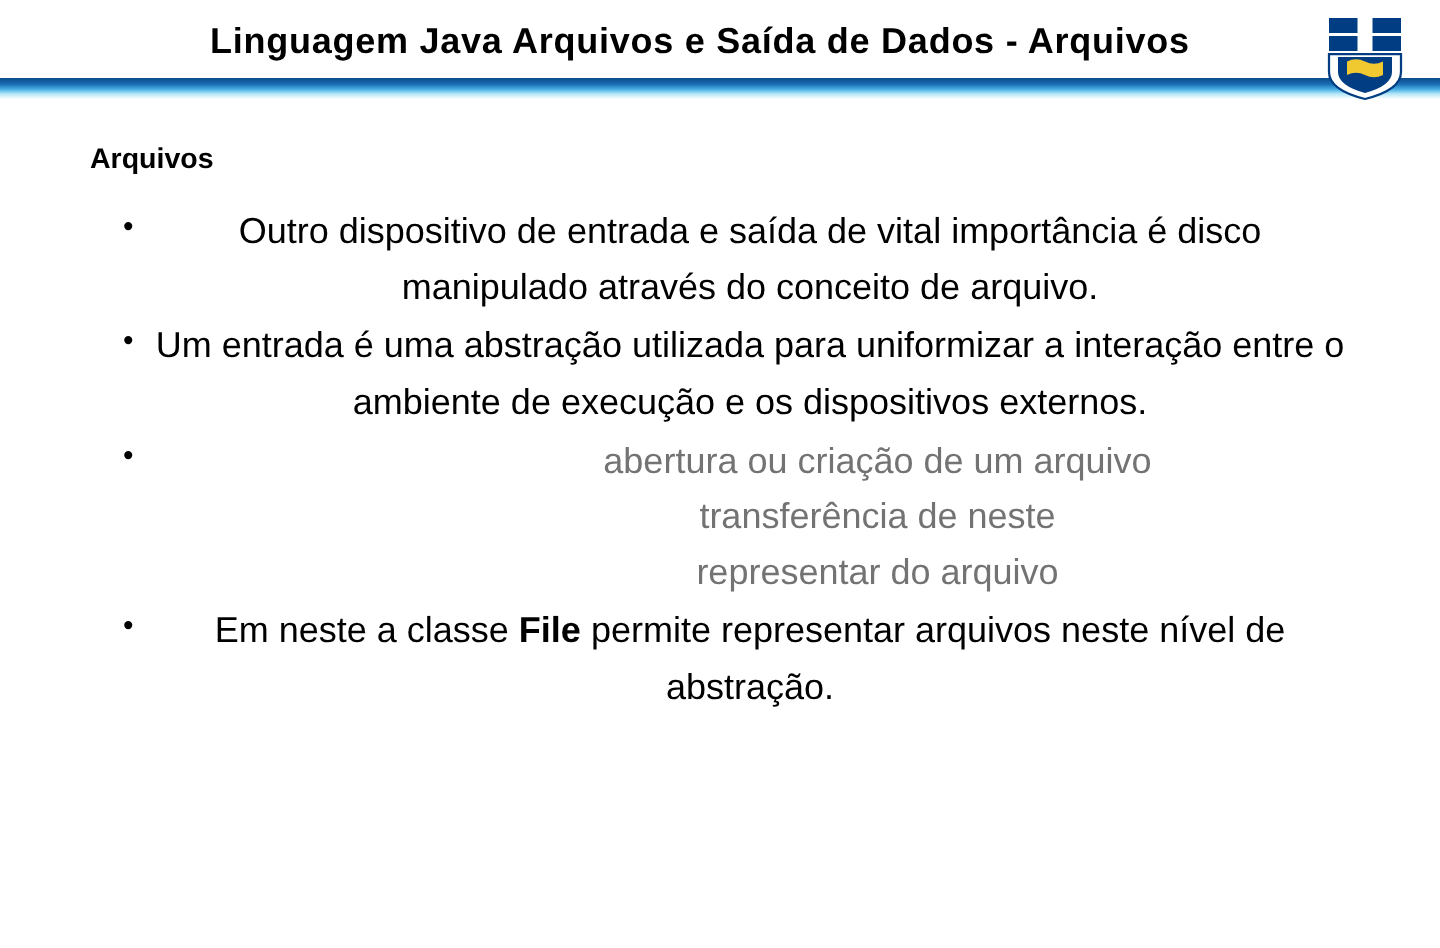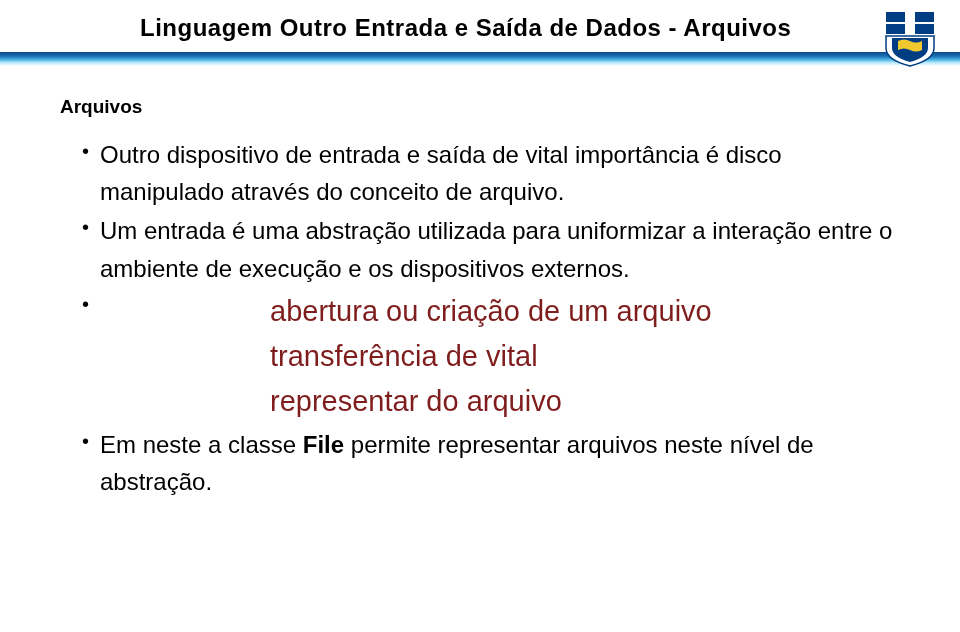--- a/index.html
+++ b/index.html
@@ -53,20 +53,21 @@
     }
     .section-title {
       font-size: 19px;
       font-weight: bold;
       color: #000000;
       margin-bottom: 18px;
     }
     .bullets {
       list-style: none;
       padding-left: 22px;
+      text-align: center;
     }
     .bullets > li {
       font-size: 24px;
       color: #000000;
       line-height: 1.55;
       margin-bottom: 2px;
       position: relative;
       padding-left: 18px;
     }
     .bullets > li::before {
@@ -76,33 +77,33 @@
       top: 0;
       font-size: 20px;
     }
     .sublist {
       list-style: none;
       margin-top: 2px;
       margin-bottom: 2px;
       padding-left: 170px;
     }
     .sublist li {
-      font-size: 29px;
-      color: #7f1d1d;
+      font-size: 24px;
+      color: #737373;
       line-height: 1.55;
     }
     .file-bold {
       font-weight: bold;
     }
   </style>
 </head>
 <body>
 
 <div class="header">
-  <div class="title">Linguagem Outro Entrada e Saída de Dados - Arquivos</div>
+  <div class="title">Linguagem Java Arquivos e Saída de Dados - Arquivos</div>
   <div class="logo">
     <svg viewBox="0 0 60 60">
       <rect x="6" y="4" width="48" height="10" fill="#003d82"></rect>
       <rect x="6" y="16" width="48" height="10" fill="#003d82"></rect>
       <rect x="25" y="4" width="10" height="22" fill="#ffffff"></rect>
       <path d="M 6 28 L 54 28 L 54 40 Q 54 52 30 58 Q 6 52 6 40 Z" fill="#ffffff" stroke="#003d82" stroke-width="1.5"></path>
       <path d="M 12 30 L 48 30 L 48 40 Q 48 49 30 54 Q 12 49 12 40 Z" fill="#003d82"></path>
       <path d="M 18 33 Q 24 30 30 33 Q 36 36 42 33 L 42 42 Q 36 45 30 42 Q 24 39 18 42 Z" fill="#f0c830"></path>
     </svg>
   </div>
@@ -111,21 +112,21 @@
 <div class="divider"></div>
 
 <div class="content">
   <div class="section-title">Arquivos</div>
   <ul class="bullets">
     <li>Outro dispositivo de entrada e saída de vital importância é disco manipulado através do conceito de arquivo.</li>
     <li>Um entrada é uma abstração utilizada para uniformizar a interação entre o ambiente de execução e os dispositivos externos.</li>
     <li>
       <ul class="sublist">
         <li>abertura ou criação de um arquivo</li>
-        <li>transferência de vital</li>
+        <li>transferência de neste</li>
         <li>representar do arquivo</li>
       </ul>
     </li>
     <li>
       <span>Em neste a classe </span><span class="file-bold">File</span><span> permite representar arquivos neste nível de abstração.</span>
     </li>
   </ul>
 </div>
 
 </body></html>

